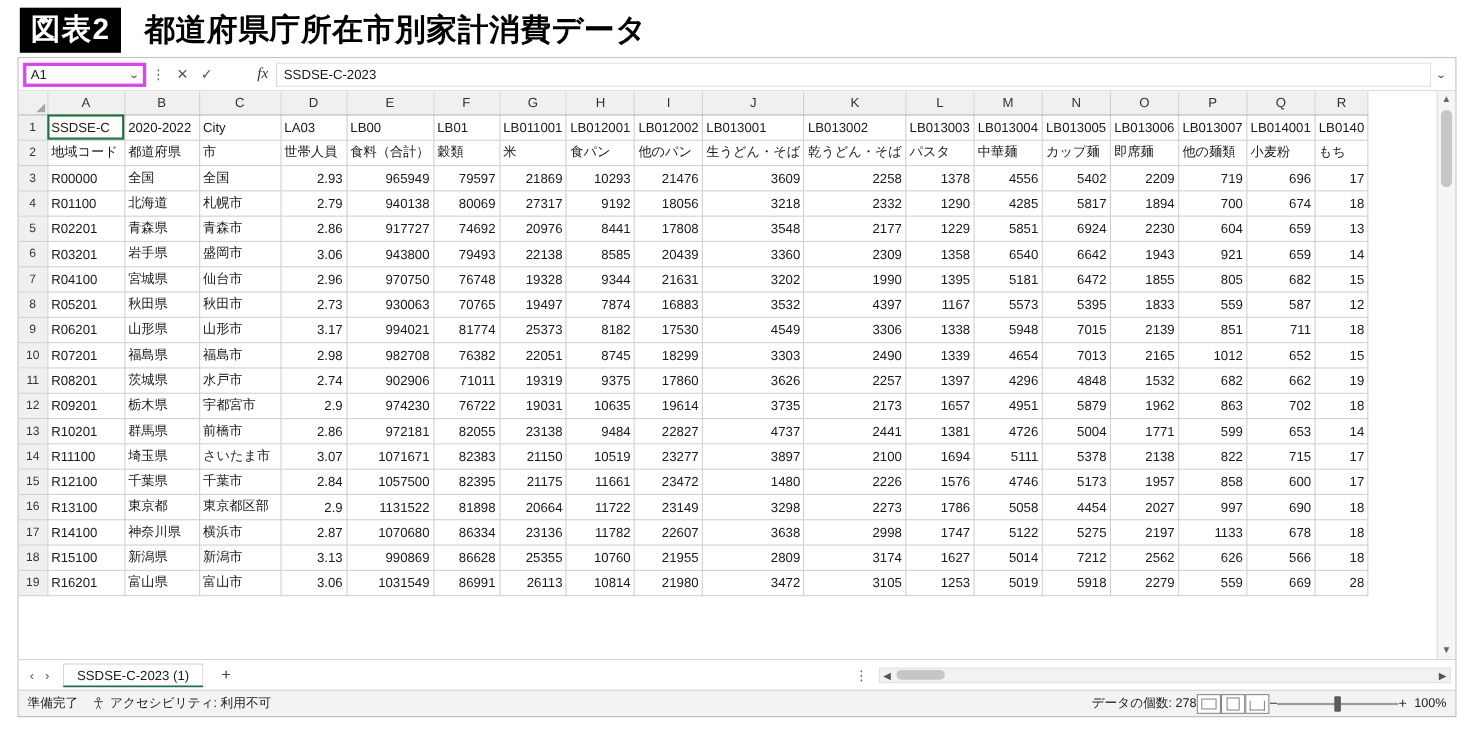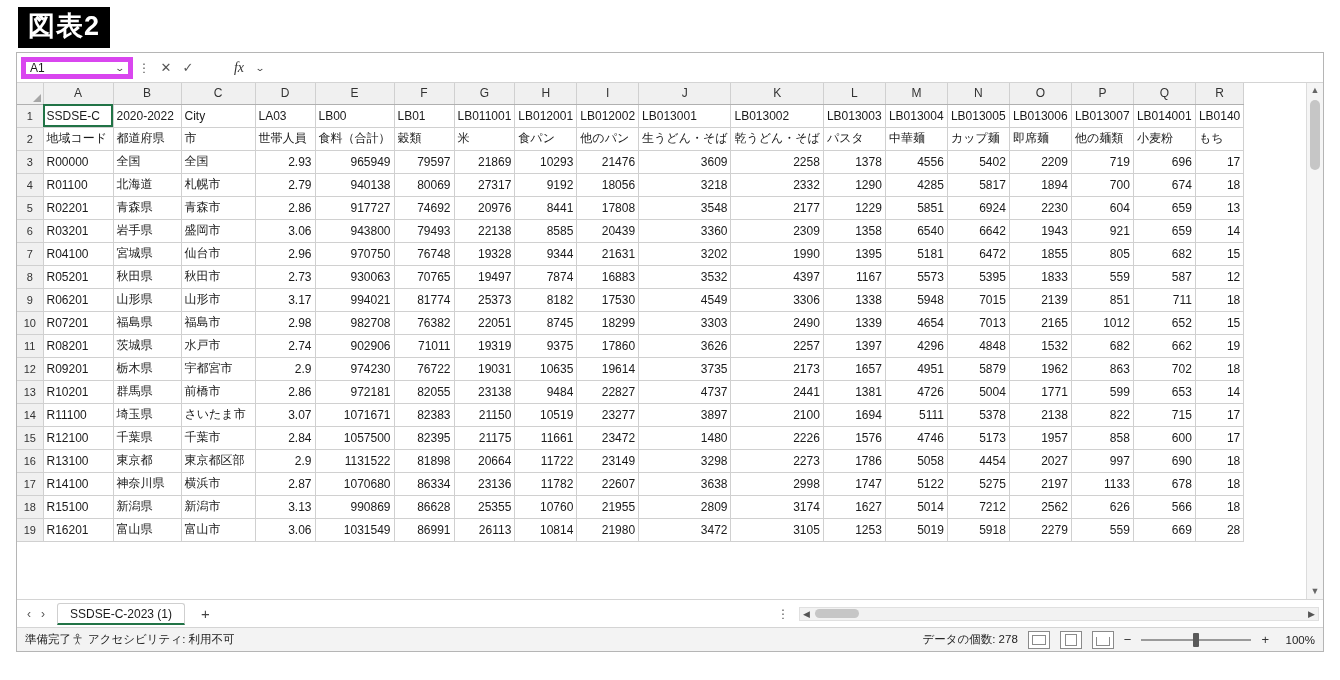--- a/index.html
+++ b/index.html
@@ -60,21 +60,21 @@
     align-items: center;
     height: 30px;
     background: #ffffff;
     border-bottom: 1px solid #d4d4d4;
     padding: 0 4px;
     box-sizing: border-box;
   }
   .namebox {
     width: 112px;
     height: 22px;
-    border: 5px solid #d946ef;
+    border: 3px solid #d946ef;
     background: #fff;
     display: flex;
     align-items: center;
     padding: 0 4px;
     box-sizing: border-box;
     font-size: 12px;
   }
   .namebox .nb-text { flex: 1; }
   .namebox .nb-caret {
     font-size: 9px;
@@ -276,24 +276,24 @@
     background: #f3f3f3;
     border-top: 1px solid #d4d4d4;
     display: flex;
     align-items: center;
     font-size: 11.5px;
     color: #222;
     padding: 0 8px;
     box-sizing: border-box;
     gap: 14px;
   }
-  .sb-left { display: flex; align-items: center; }
+  .sb-left { display: flex; align-items: center; gap: 12px; }
   .sb-acc { display: flex; align-items: center; gap: 4px; }
   .sb-spacer { flex: 1; }
-  .sb-right { display: flex; align-items: center; gap: 10px; }
+  .sb-right { display: flex; align-items: center; gap: 0; }
   .viewbtn {
     width: 20px; height: 16px;
     border: 1px solid #8a8a8a;
     display: inline-block;
     position: relative;
     background: #fff;
   }
   .viewbtn.normal::after {
     content: "";
     position: absolute; left: 3px; top: 3px; right: 3px; bottom: 3px;
@@ -338,33 +338,37 @@
     border-radius: 1px;
   }
   .zoom-val { width: 36px; text-align: right; }
   .zsign { font-size: 13px; color: #333; }
 </style>
 </head>
 <body>
 
 <div class="fig-head">
   <span class="fig-badge">図表2</span>
+  <span class="fig-title">都道府県庁所在市別家計消費データ</span>
 </div>
 
 <div class="xl">
 
   <div class="formula-row">
     <div class="namebox">
       <span class="nb-text">A1</span>
       <span class="nb-caret">⌄</span>
     </div>
     <div class="fbtn dots">⋮</div>
     <div class="fbtn">✕</div>
     <div class="fbtn">✓</div>
     <div class="fx">fx</div>
+    <div class="formula-input">
+      <span>SSDSE-C-2023</span>
+    </div>
     <div class="formula-caret">⌄</div>
   </div>
 
   <div class="grid-wrap">
     <div class="grid-scroll">
       <table class="sheet">
         <thead>
           <tr>
             <th class="corner">
                 <span class="tri"></span>

